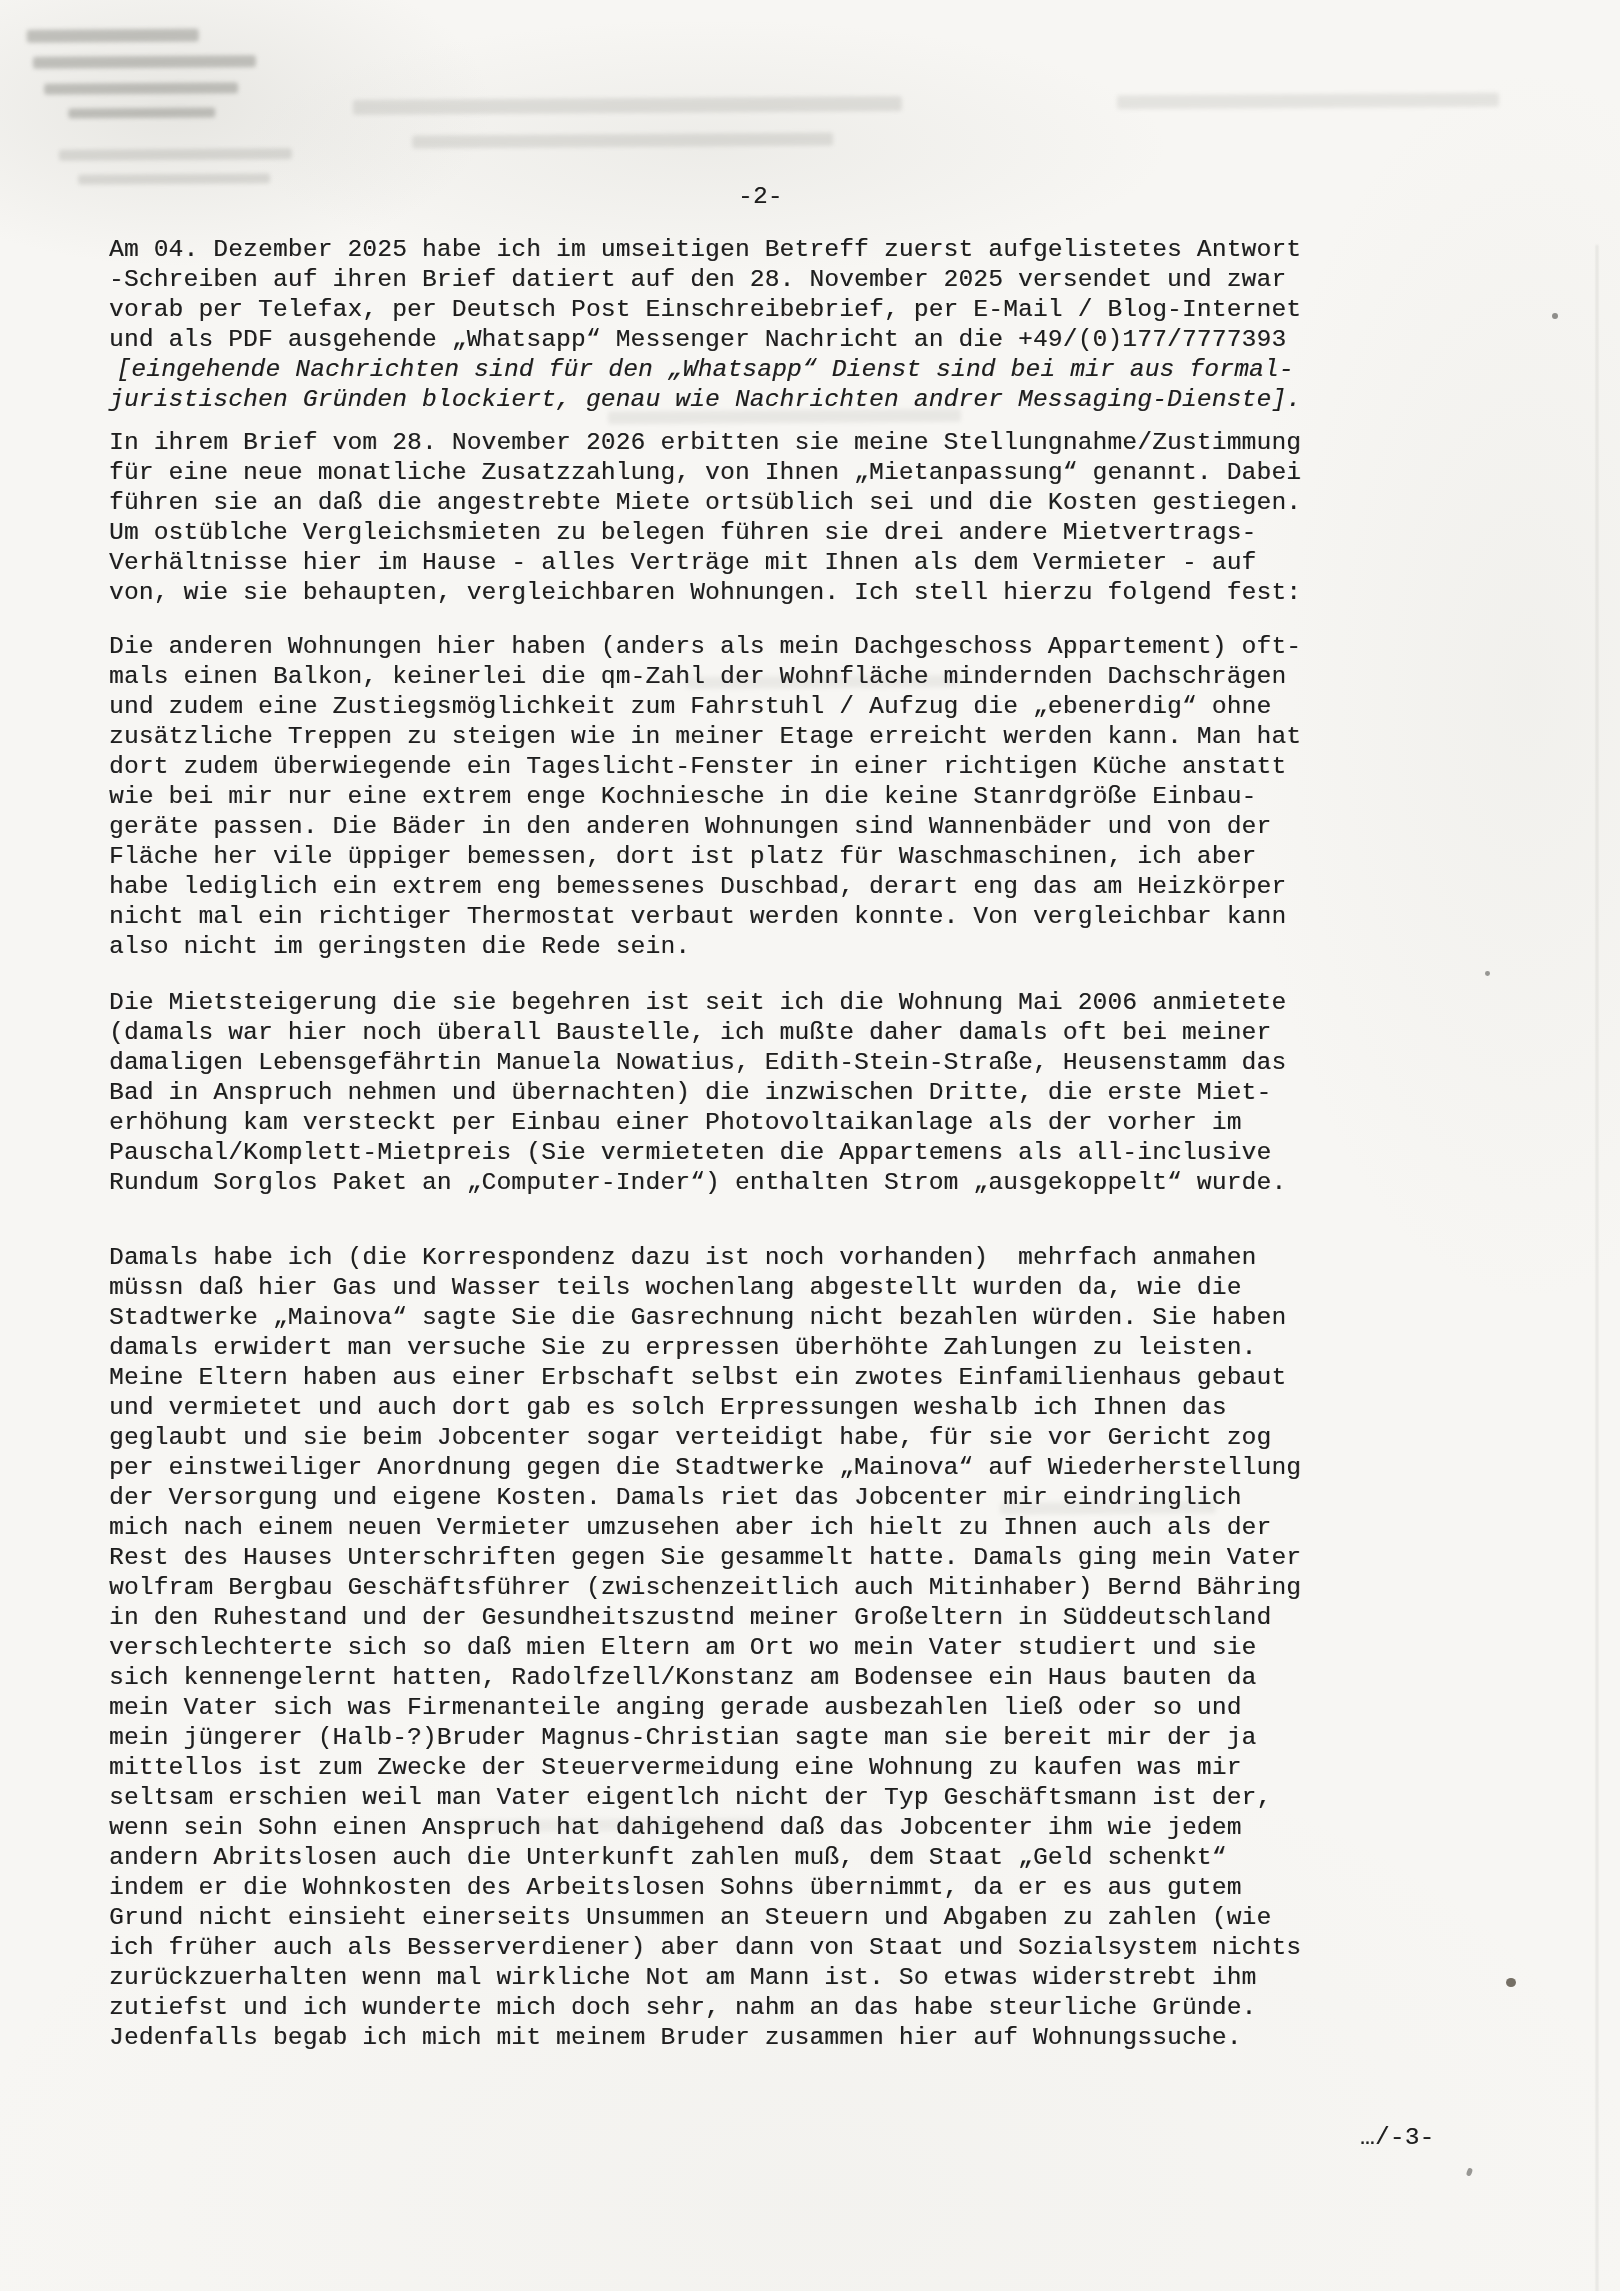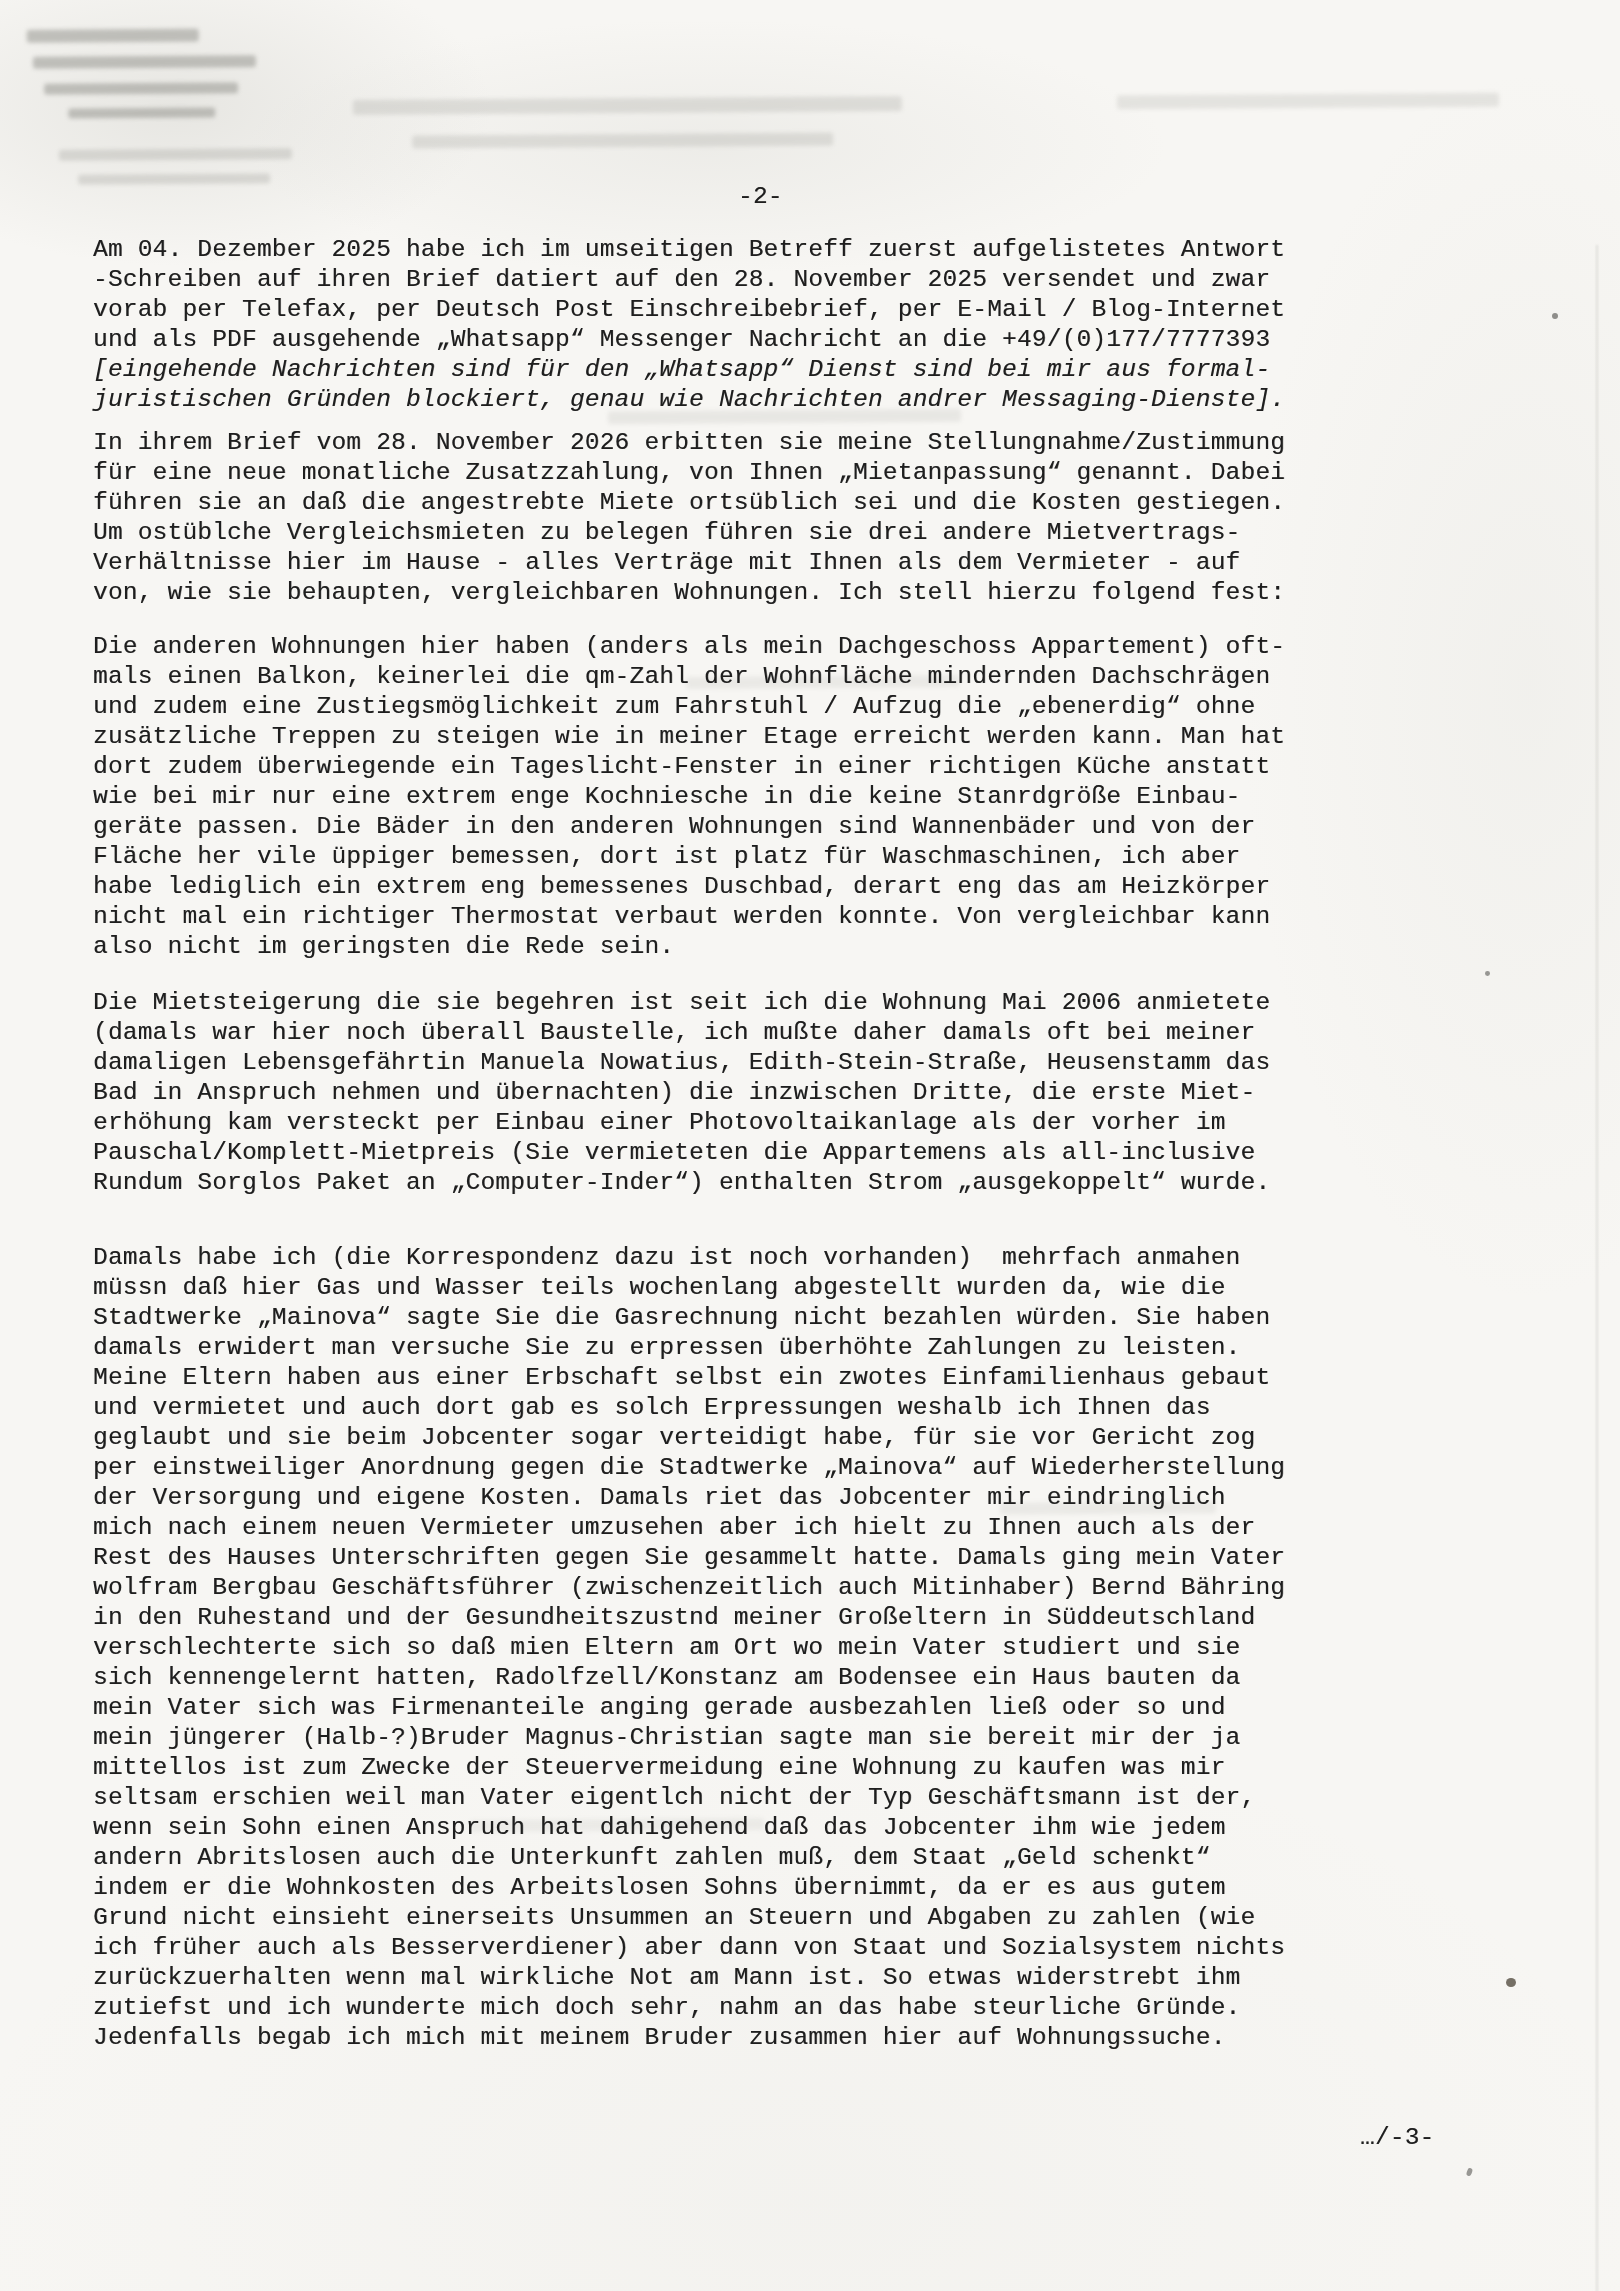--- a/index.html
+++ b/index.html
@@ -18,23 +18,23 @@
   }
   
   .tw{
     position:absolute;
     font-size:24.5px;
     line-height:30px;
     white-space:pre;
     letter-spacing:0.2px;
     text-shadow:0.4px 0.4px 0.6px rgba(25,25,25,.45);
   }
-  .para{position:absolute;left:93px;}
+  .para{position:absolute;left:109px;}
   .line{height:30px;}
-  .line.italic{font-style:italic;}
+  .line.italic{font-style:italic;text-align:center;}
   .pagenum{left:738px;top:182px;}
   .footer{left:1360px;top:2123px;}
   
   .ghost{
     position:absolute;
     display:flex;flex-direction:column;gap:14.7px;
     transform:scaleX(-1) rotate(.4deg);
     filter:blur(2.2px);
   }
   .ghost i{display:block;background:#8f8f89;border-radius:2.9px;}

